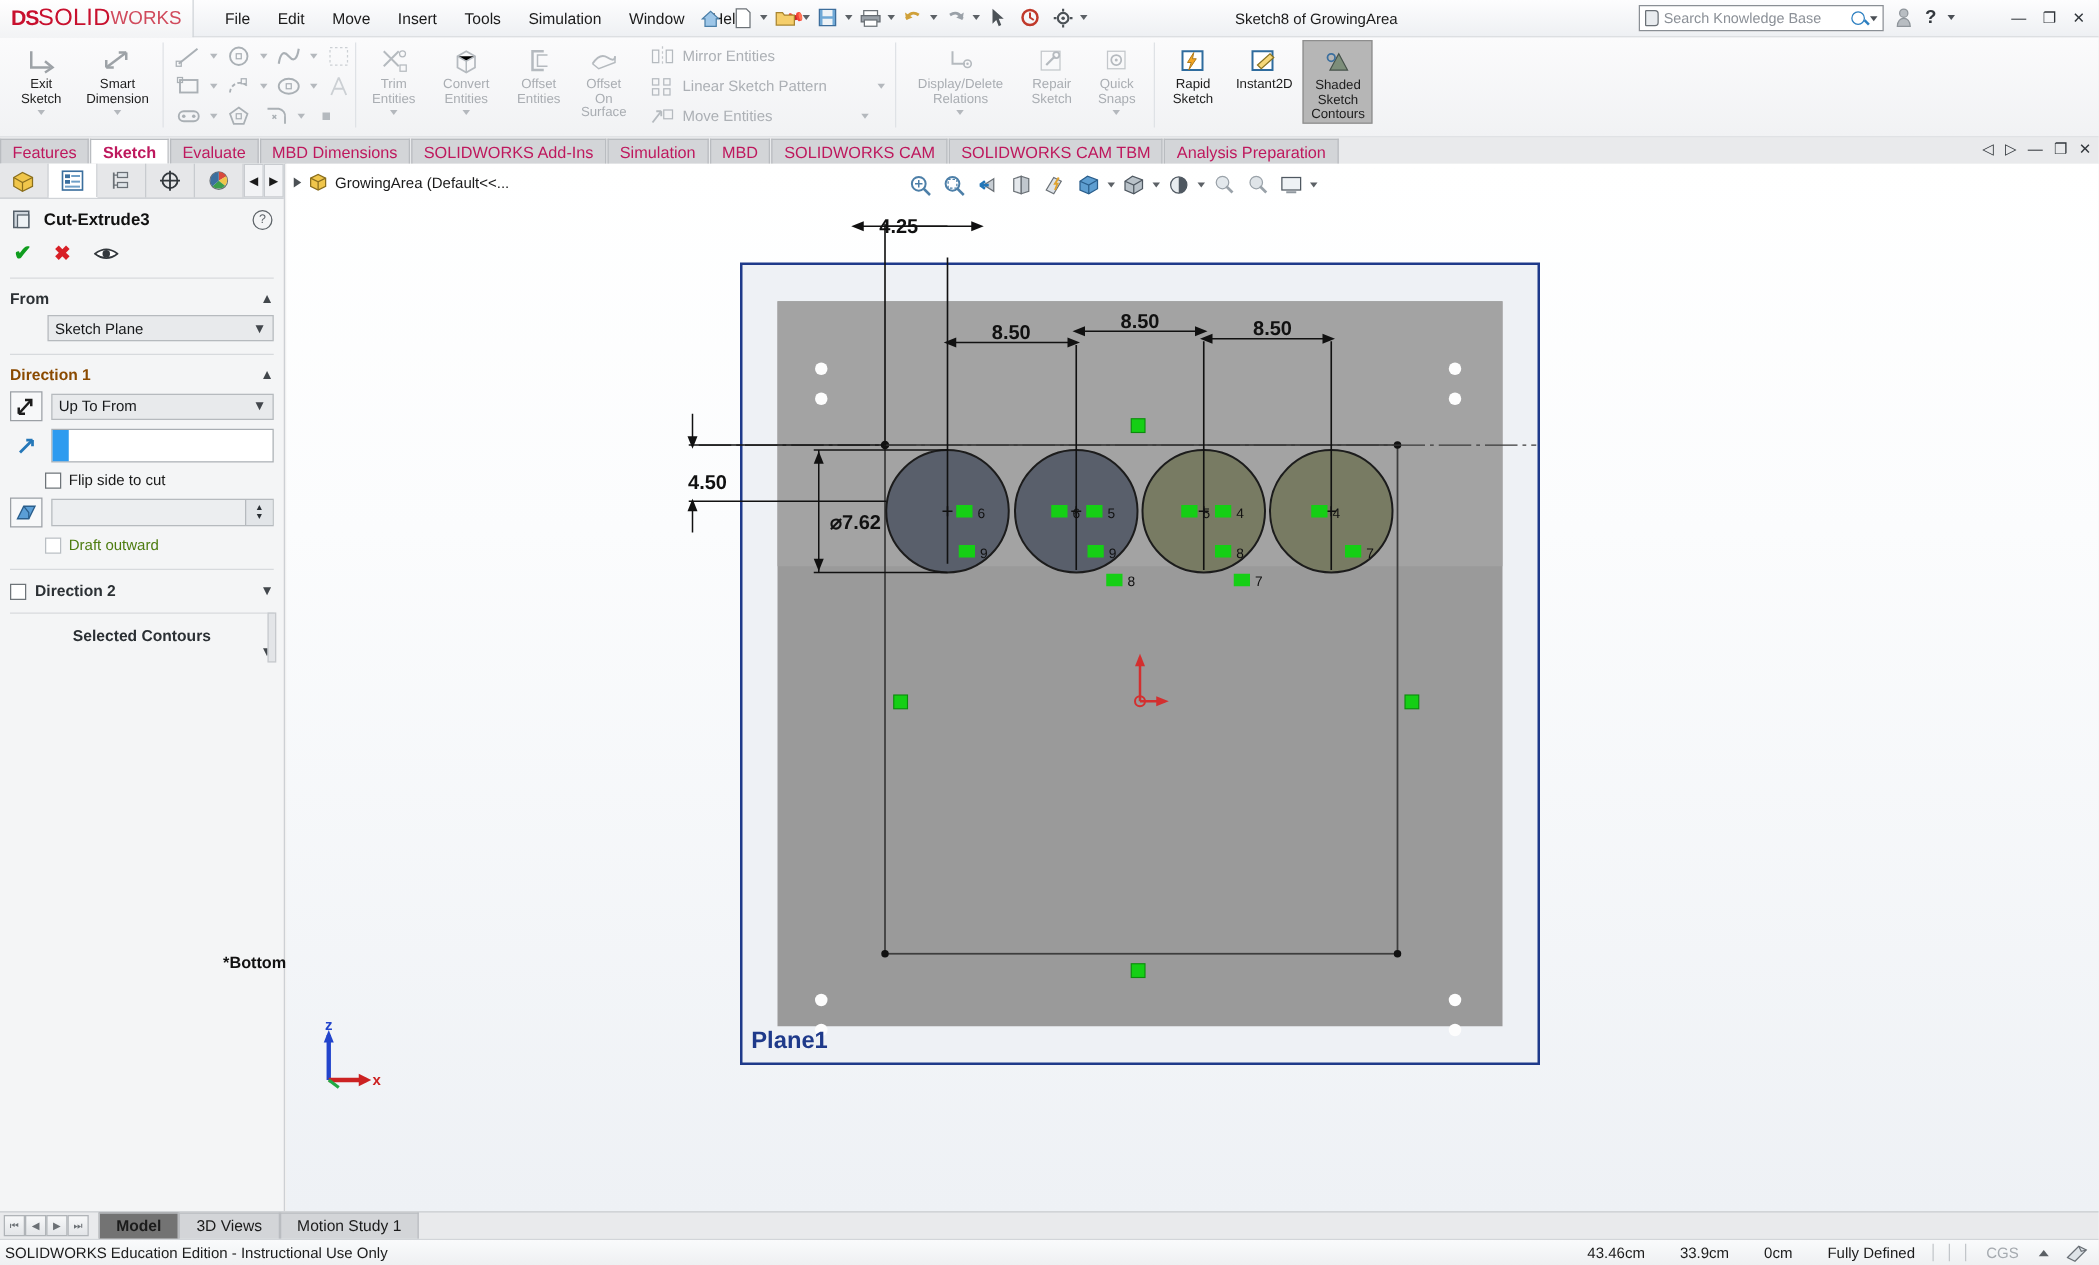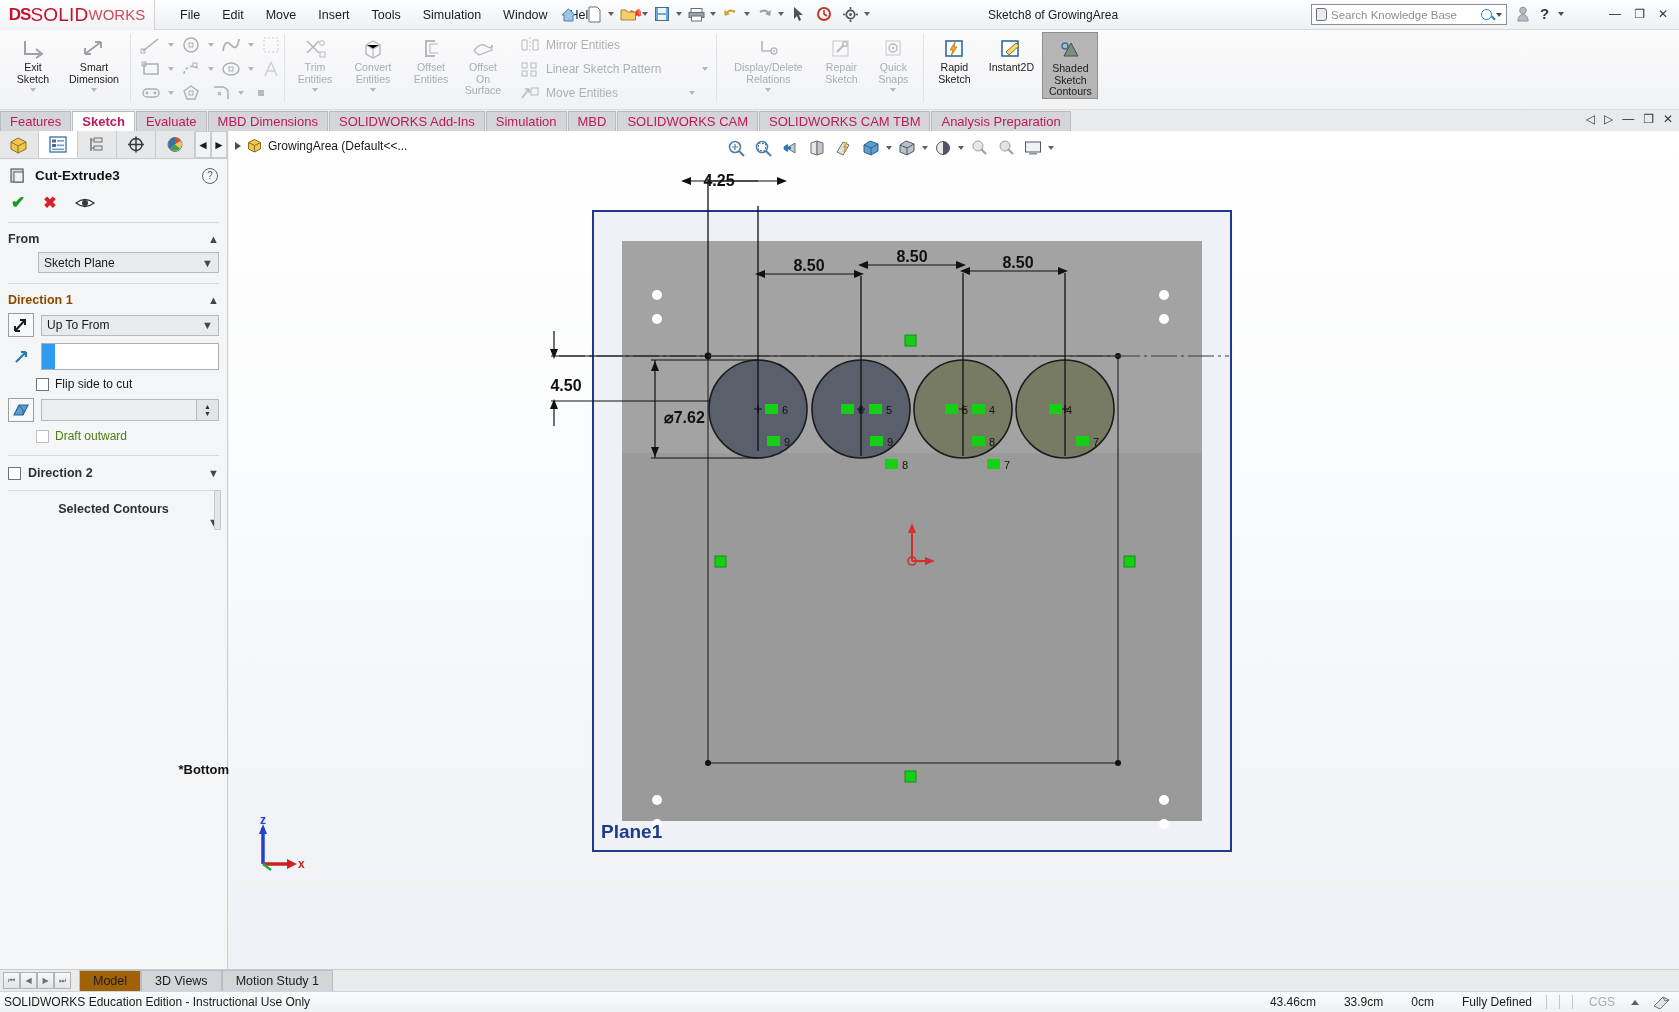--- a/index.html
+++ b/index.html
@@ -166,21 +166,21 @@
   
   .btabs{
     position:absolute; left:0; top:969px; width:1679px; height:22px;
     background:#e9eaec; border-top:1px solid #c9ccd0; display:flex; align-items:center;
   }
   .navb{ display:flex; margin-left:3px; }
   .navbtn{ width:17px;height:17px;border:1px solid #b0b4b8;background:linear-gradient(#f7f8f9,#e3e5e8);
            display:flex;align-items:center;justify-content:center; font-size:8px; color:#6b7075;}
   .btab{ height:21px; padding:0 13px; display:flex;align-items:center; font-size:12.5px;
          background:#d3d5d8; border:1px solid #b9bcc0; border-bottom:none; color:#1b1b1b; cursor:default;}
-  .btab.sel{ background:#a16207; font-weight:normal; }
+  .btab.sel{ background:#737373; font-weight:bold; }
   .statusbar{
     position:absolute; left:0; top:991px; width:1679px; height:21px;
     background:linear-gradient(#fafbfc,#eef0f2); border-top:1px solid #d2d5d9;
     display:flex; align-items:center; font-size:12px; color:#1b1b1b;
   }
   .st-left{ margin-left:4px; }
   .st-right{ margin-left:auto; display:flex; align-items:center; gap:0px;}
   .st-right .c{ padding:0 14px; }
   .st-sep{ width:1px; height:14px; background:#c2c6ca; }
   .cgs{ color:#a6abb0; padding:0 16px;}

